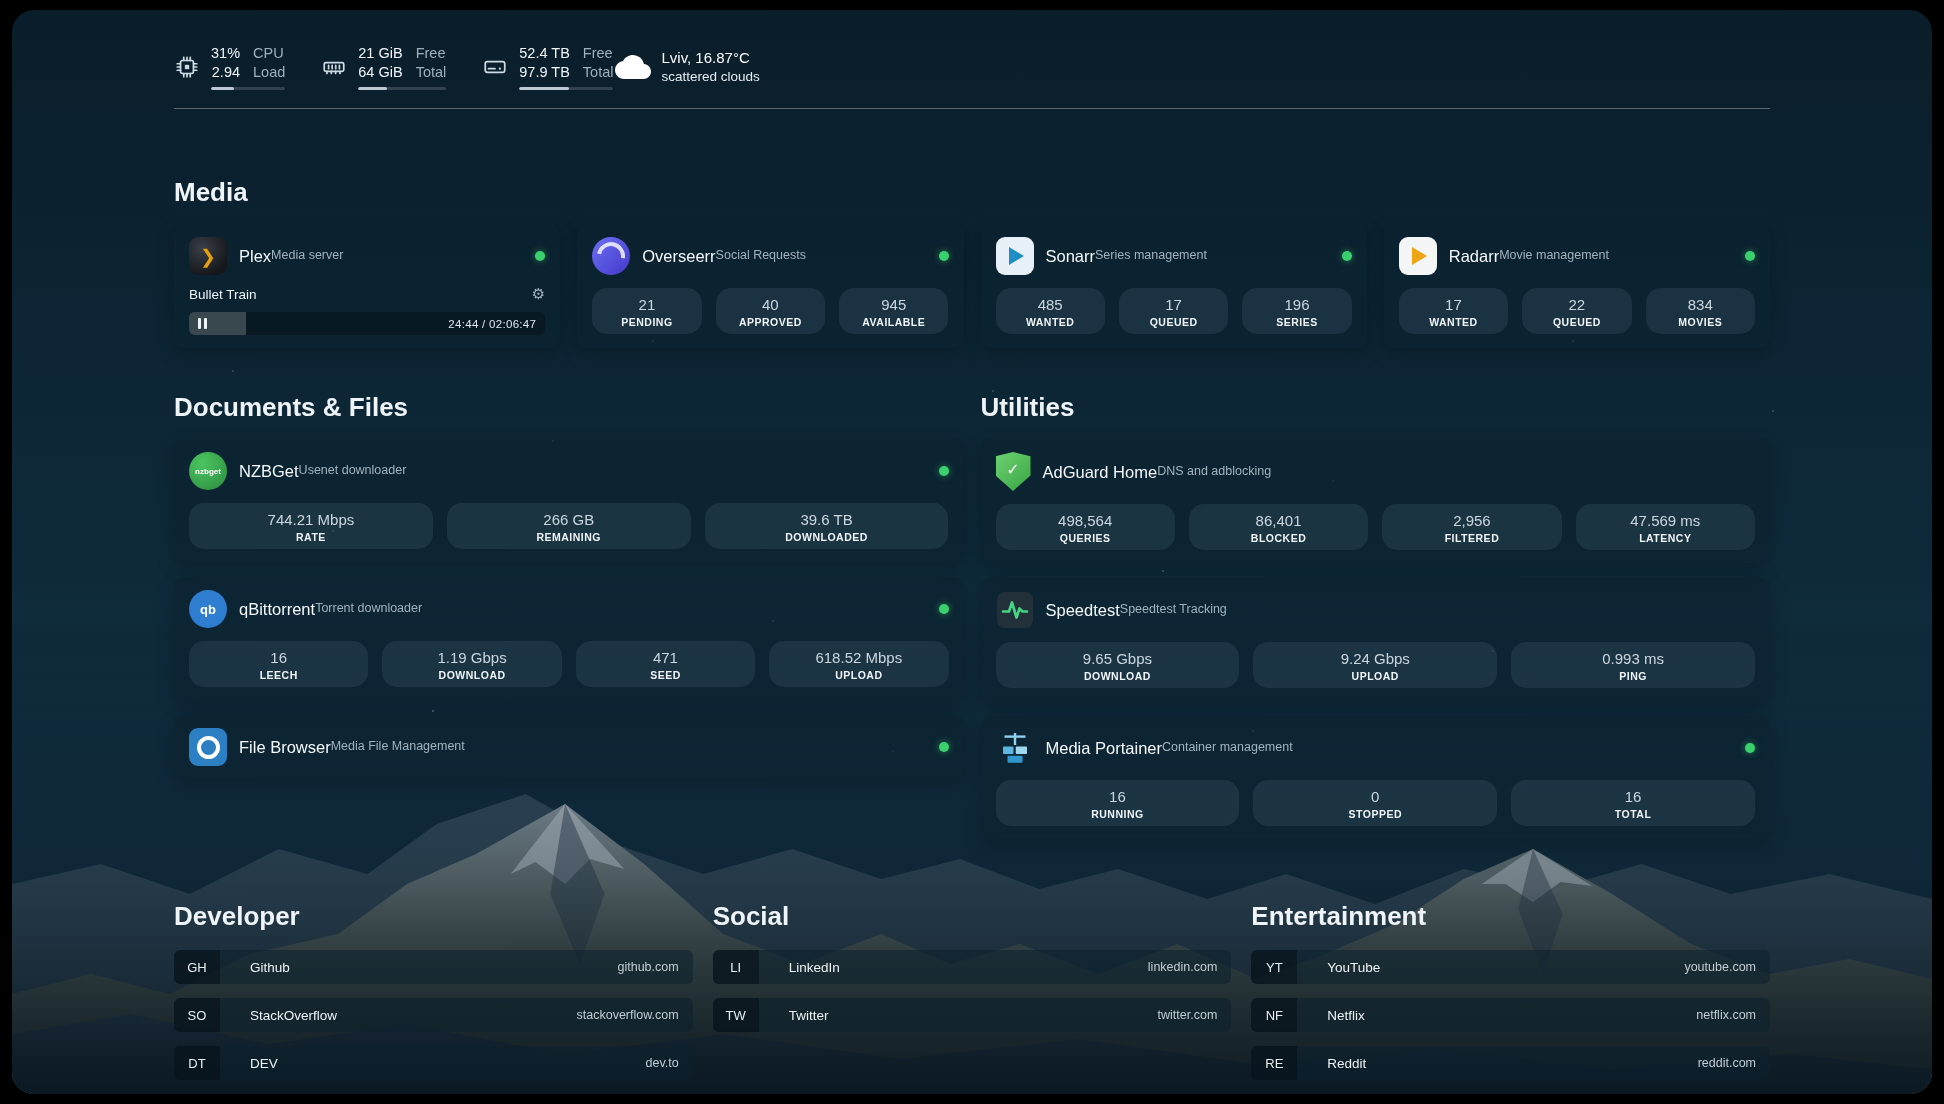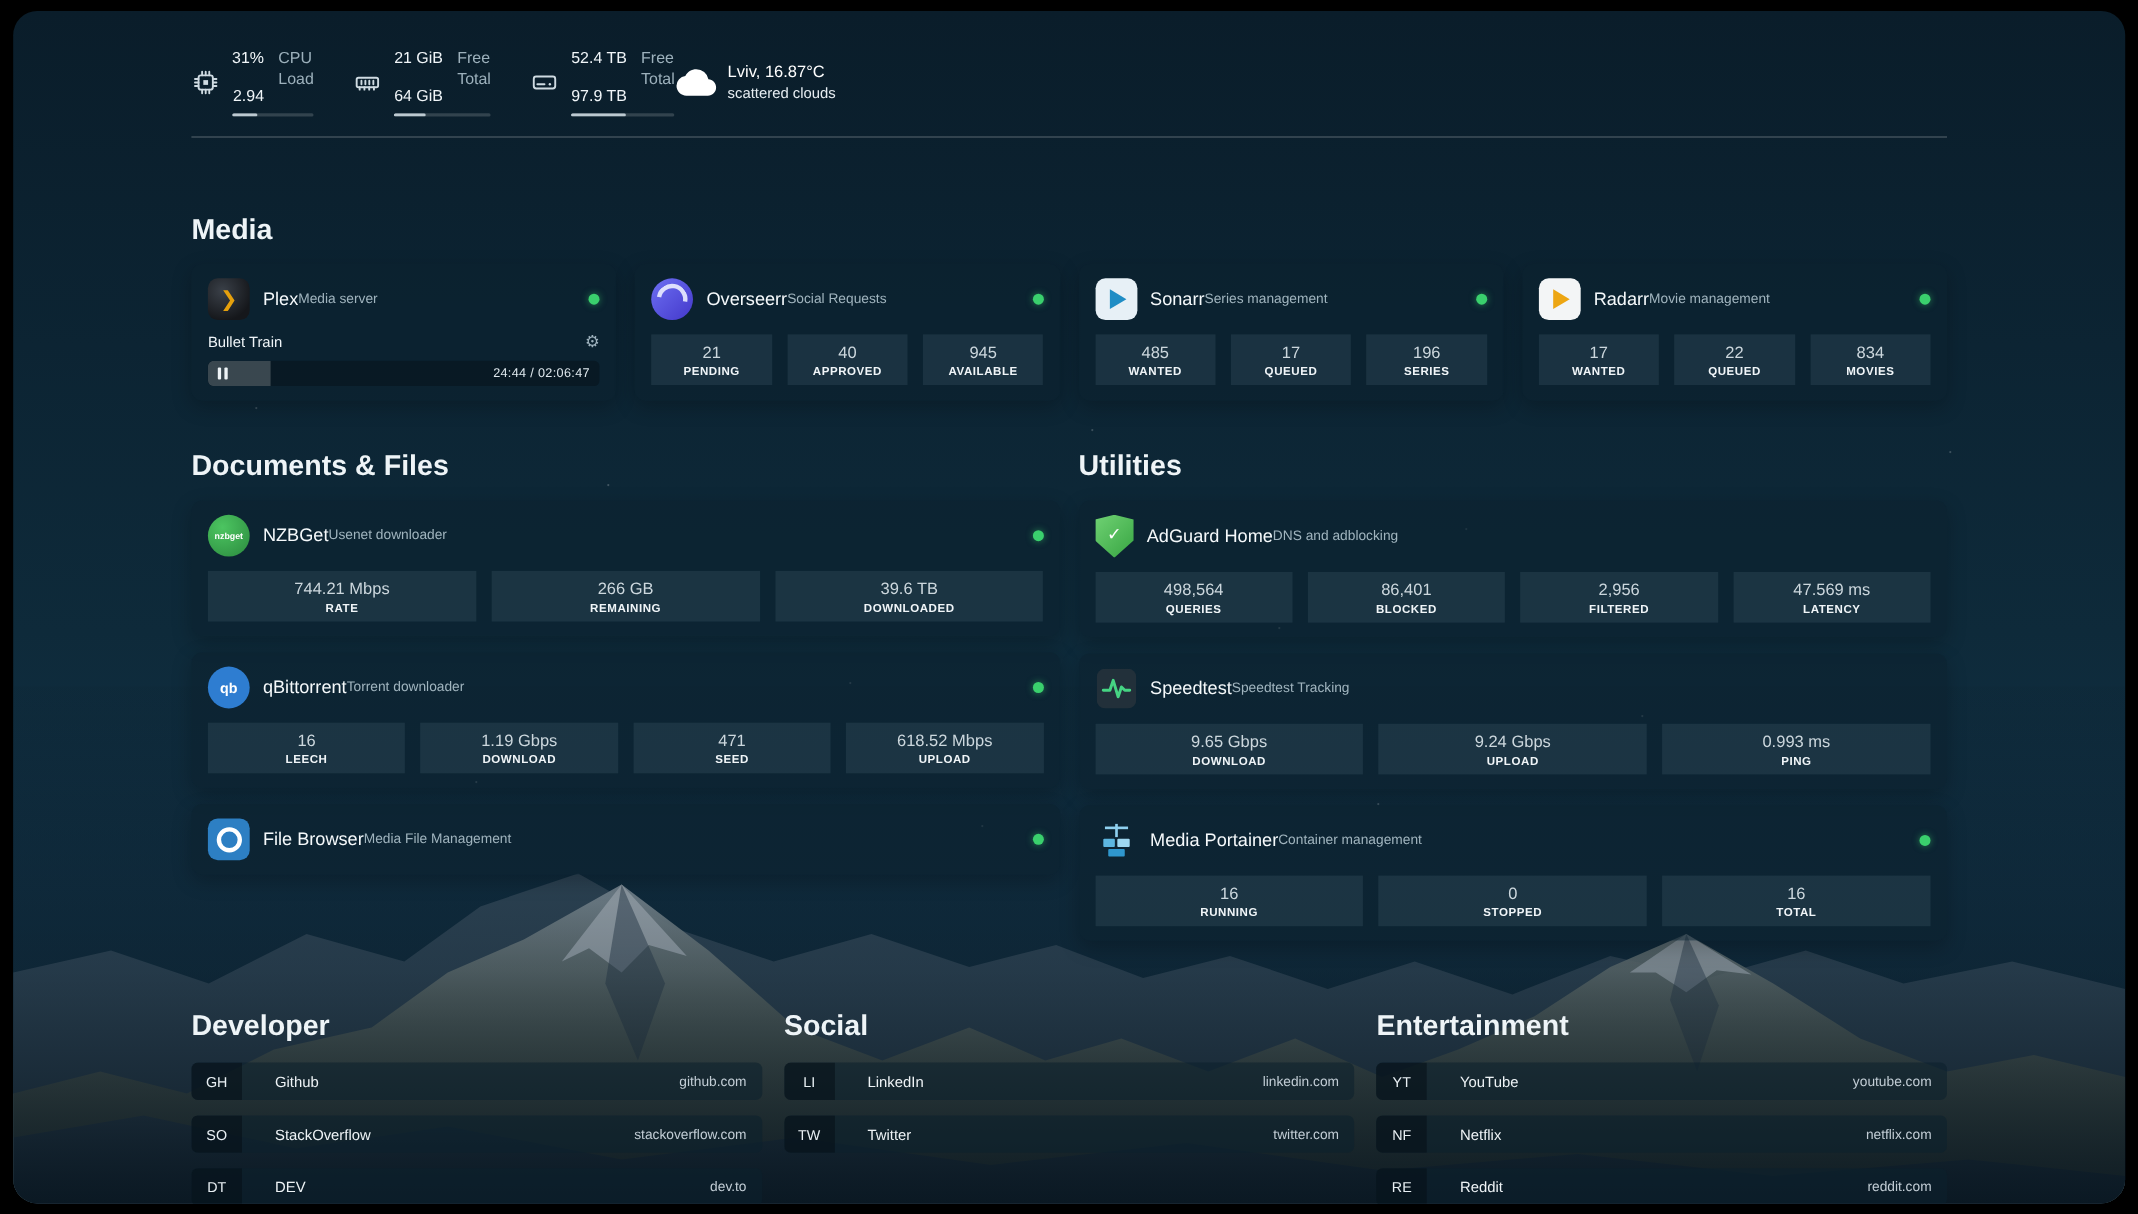--- a/index.html
+++ b/index.html
@@ -17,21 +17,21 @@
     880px 740px 0 0 rgba(255,255,255,.22),1240px 720px 0 0 rgba(255,255,255,.2),220px 360px 0 0 rgba(255,255,255,.18),
     1760px 400px 0 0 rgba(255,255,255,.2),640px 330px 0 0 rgba(255,255,255,.16),1560px 330px 0 0 rgba(255,255,255,.18);}
   .content{position:relative;z-index:2;padding:0 162px;}
 
   
   .topbar{display:flex;align-items:center;margin-top:34px;}
   .sys-stats{display:flex;gap:36px;}
   .sys-stat{display:flex;align-items:center;gap:11px;}
   .sys-icon{display:flex;align-items:center;color:#cfdbe2;}
   .sys-rows{display:flex;gap:13px;}
-  .sys-rows .vals{display:flex;flex-direction:column;align-items:flex-end;color:#f1f6f9;font-size:14.5px;line-height:19px;gap:16px;}
+  .sys-rows .vals{display:flex;flex-direction:column;align-items:flex-end;color:#f1f6f9;font-size:14.5px;line-height:19px;}
   .sys-rows .labs{display:flex;flex-direction:column;color:#9db1bc;font-size:14.5px;line-height:19px;}
   .sys-bar{height:3px;background:rgba(255,255,255,0.16);border-radius:2px;margin-top:5px;overflow:hidden;}
   .sys-bar span{display:block;height:100%;background:#bcc9d1;border-radius:2px;}
   .search{flex:1;display:flex;align-items:center;margin:0 30px 0 34px;height:40px;background:rgba(9,24,34,0.55);
     border:1px solid rgba(255,255,255,0.18);border-radius:7px;padding:3px;}
   .search input{flex:1;background:transparent;border:none;outline:none;color:#e8eff3;font-size:14.5px;padding:0 12px;font-family:inherit;}
   .search input::placeholder{color:#93a7b2;}
   .search-btn{width:34px;height:32px;border:none;border-radius:5px;background:rgba(255,255,255,0.14);color:#e8eff3;
     font-size:14px;font-weight:600;cursor:pointer;font-family:inherit;}
   .weather{display:flex;align-items:center;gap:8px;color:#fff;}
@@ -48,21 +48,21 @@
   .two-col{display:grid;grid-template-columns:1fr 1fr;gap:17px;align-items:start;}
   .col-stack{display:flex;flex-direction:column;gap:15px;}
 
   .card{background:rgba(12,33,46,0.60);border-radius:10px;padding:13px 15px;box-shadow:0 6px 18px rgba(0,0,0,0.22);}
   .card-head{display:flex;align-items:center;gap:12px;}
   .app-meta{display:flex;flex-direction:row;}
   .app-name{font-size:16.5px;font-weight:500;color:#f5f9fb;line-height:20px;}
   .app-sub{font-size:12.5px;color:#a0b4be;margin-top:2px;text-align:right;}
   .status-dot{width:10px;height:10px;border-radius:50%;background:#3ad06d;margin-left:auto;box-shadow:0 0 7px rgba(58,208,109,0.55);flex:0 0 auto;}
   .stats-row{display:grid;grid-auto-flow:column;grid-auto-columns:1fr;gap:14px;margin-top:13px;}
-  .stat{background:rgba(165,195,215,0.10);border-radius:0;text-align:center;padding:7px 4px 6px;}
+  .stat{background:rgba(165,195,215,0.10);border-radius:15px;text-align:center;padding:7px 4px 6px;}
   .stat-value{font-size:15px;color:#ccd7dd;line-height:19px;}
   .stat-label{font-size:10.5px;font-weight:700;color:#f0f5f8;letter-spacing:0.5px;margin-top:2px;}
 
   
   .app-icon{width:38px;height:38px;flex:0 0 auto;display:flex;align-items:center;justify-content:center;position:relative;}
   .icon-plex{border-radius:9px;background:radial-gradient(circle at 35% 30%,#3a4048,#15171b 75%);color:#e5a00d;font-size:19px;font-weight:700;font-style:normal;}
   .icon-plex i{font-style:normal;}
   .icon-overseerr{border-radius:50%;background:linear-gradient(135deg,#6d6ff3,#4338ca);}
   .icon-overseerr::before{content:"";width:20px;height:20px;border-radius:50%;border:4px solid rgba(235,238,255,0.9);
     border-left-color:transparent;border-bottom-color:transparent;transform:rotate(-35deg);}

